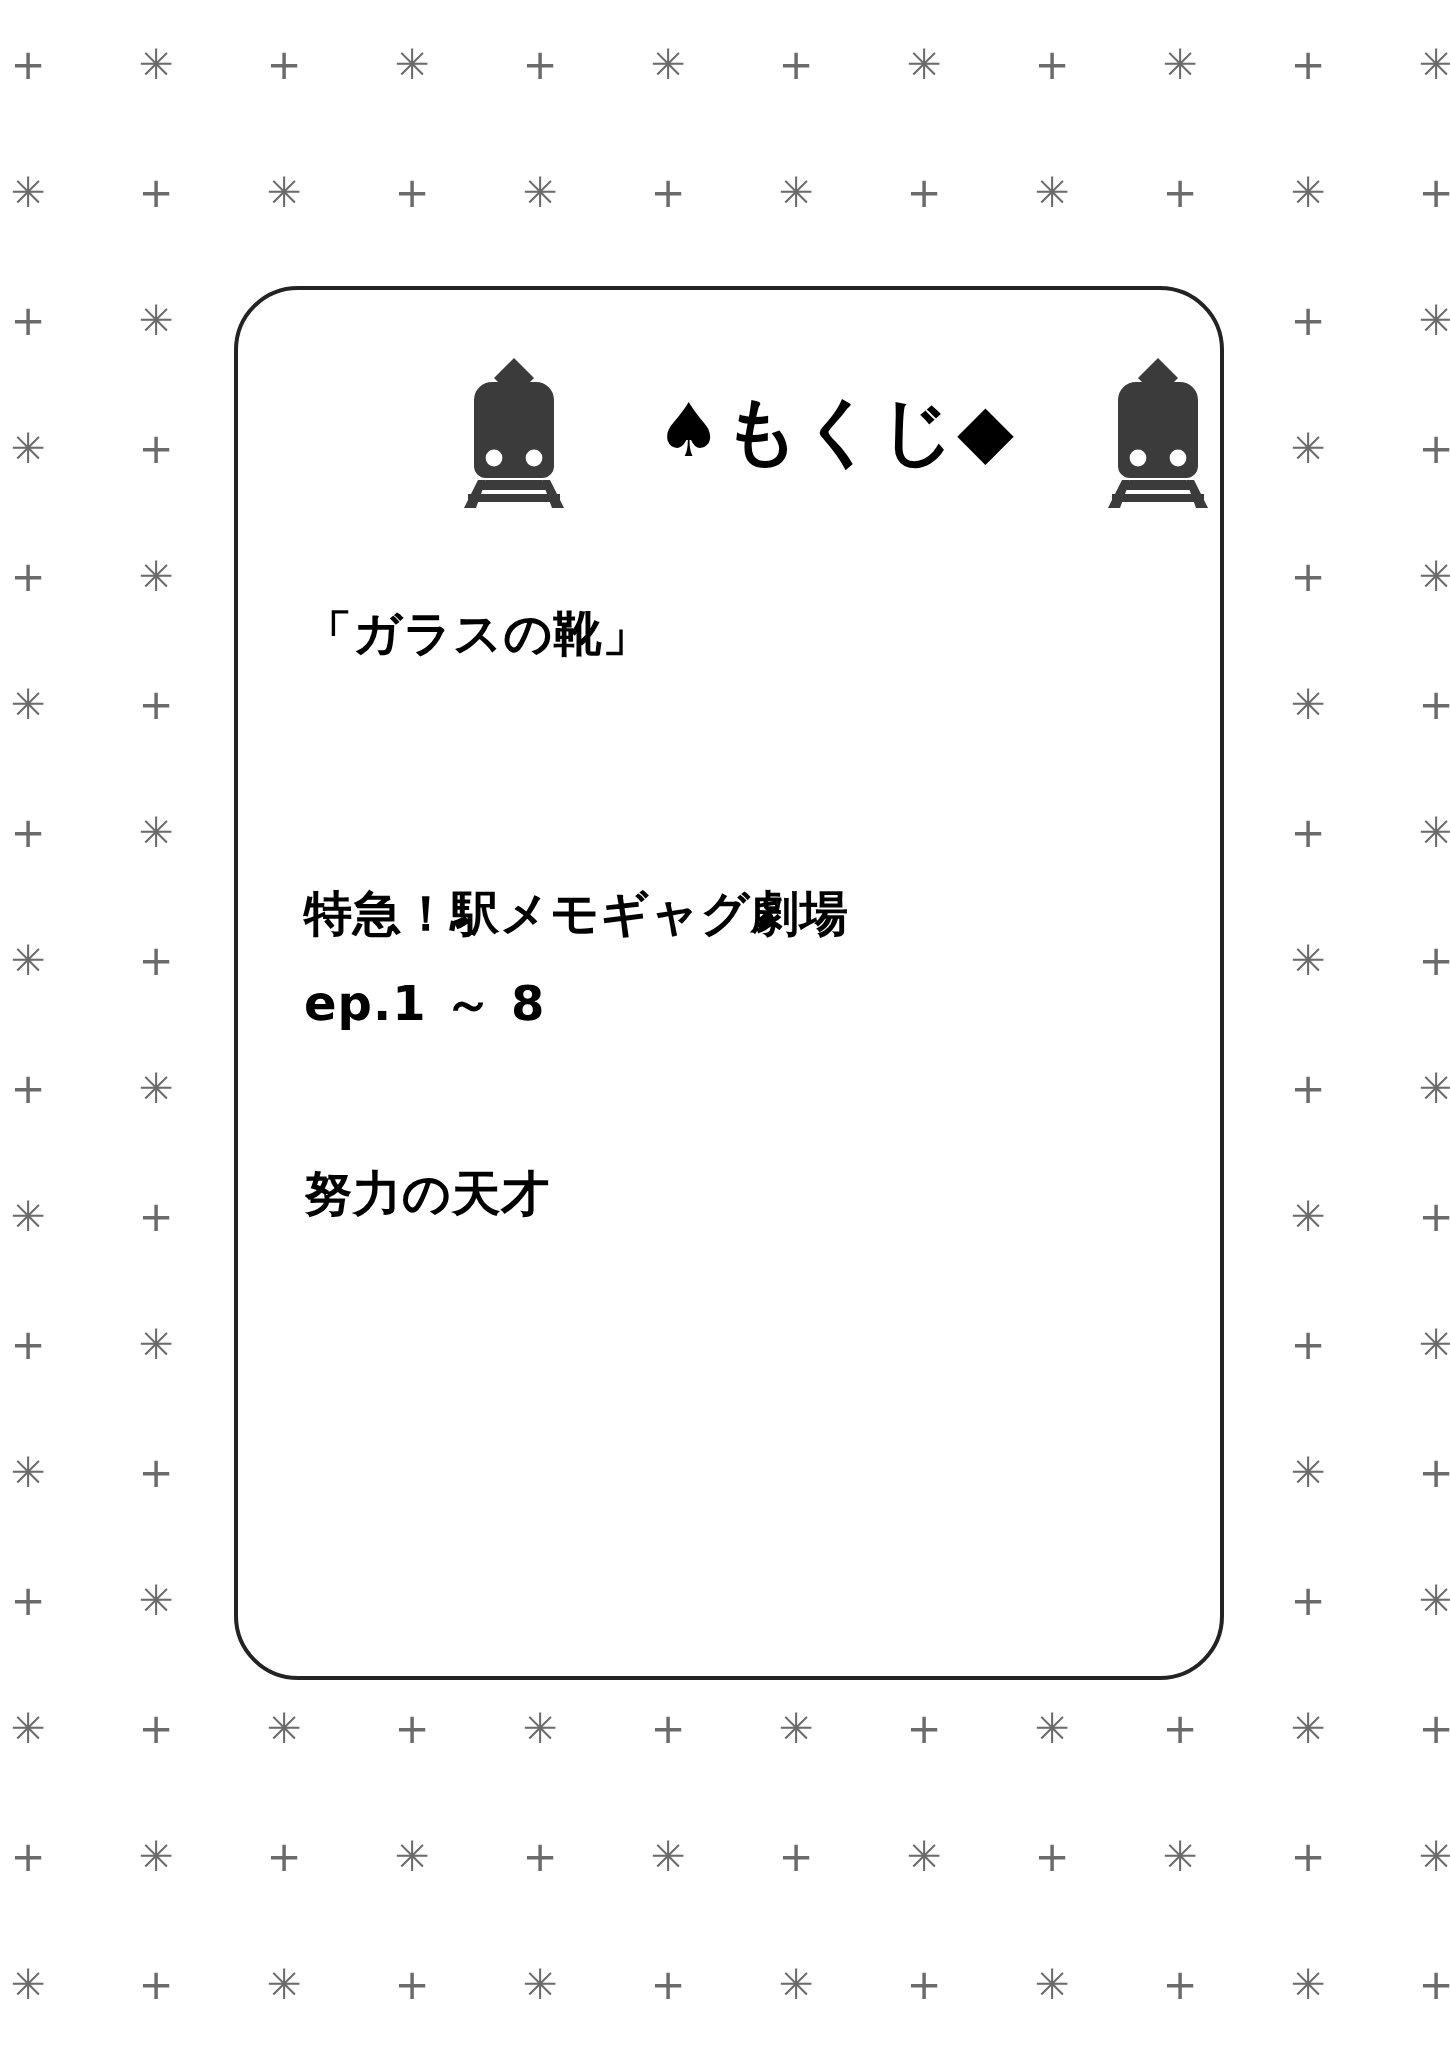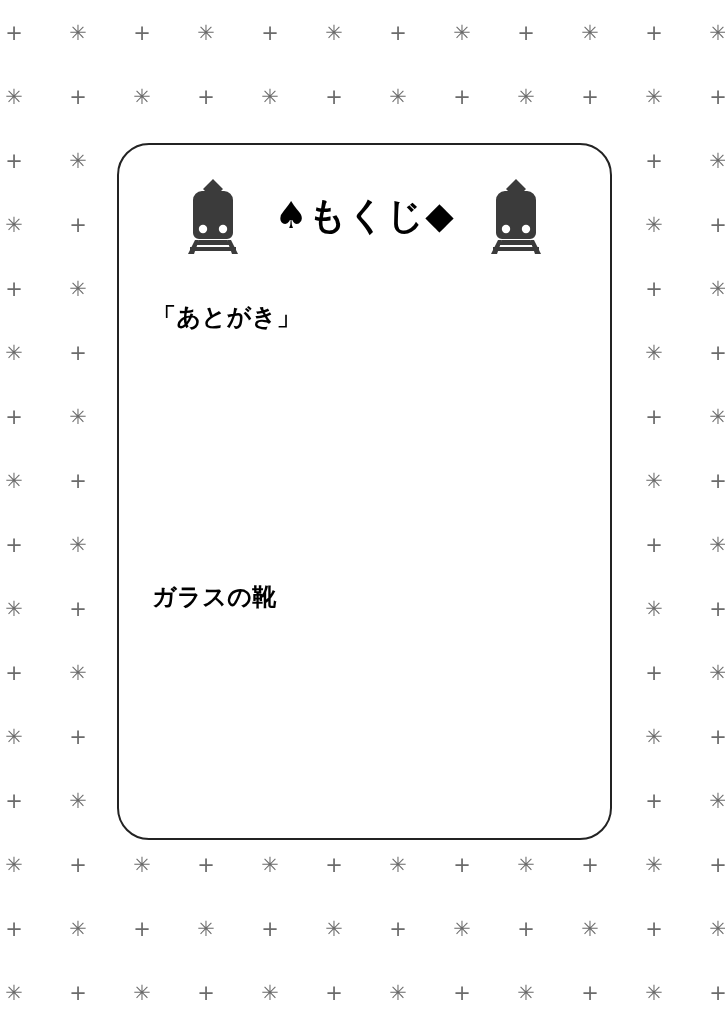--- a/index.html
+++ b/index.html
@@ -51,22 +51,22 @@
 
   
   .card-header {
     position: absolute;
     left: 0;
     top: 24px;
     width: 100%;
     height: 96px;
     display: flex;
     align-items: center;
-    justify-content: center;
-    gap: 30px;
+    justify-content: flex-end;
+    gap: 40px;
   }
   .train-icon {
     display: block;
     width: 62px;
     height: 78px;
     flex: none;
   }
   .toc-title {
     font-size: 37px;
     font-weight: bold;
@@ -349,33 +349,35 @@
         <path d="M49 62 l7 14 h-6 l-5 -14 Z"></path>
       </g>
     </svg>
 
   </div>
 
   <div class="entry-list">
 
     <div class="toc-entry">
       <div class="entry-titles">
-        <div class="entry-line">「あとがき」</div>
+        <div class="entry-line">「ガラスの靴」</div>
       </div>
     </div>
 
 
     <div class="toc-entry">
       <div class="entry-titles">
+        <div class="entry-line">特急！駅メモギャグ劇場</div>
+        <div class="entry-line">ep.1 ～ 8</div>
       </div>
     </div>
 
     <div class="toc-entry">
       <div class="entry-titles">
-        <div class="entry-line">ガラスの靴</div>
+        <div class="entry-line">努力の天才</div>
         <div class="entry-line"></div>
       </div>
 
     </div>
 
   </div>
 
 </div>
 
 </body></html>

